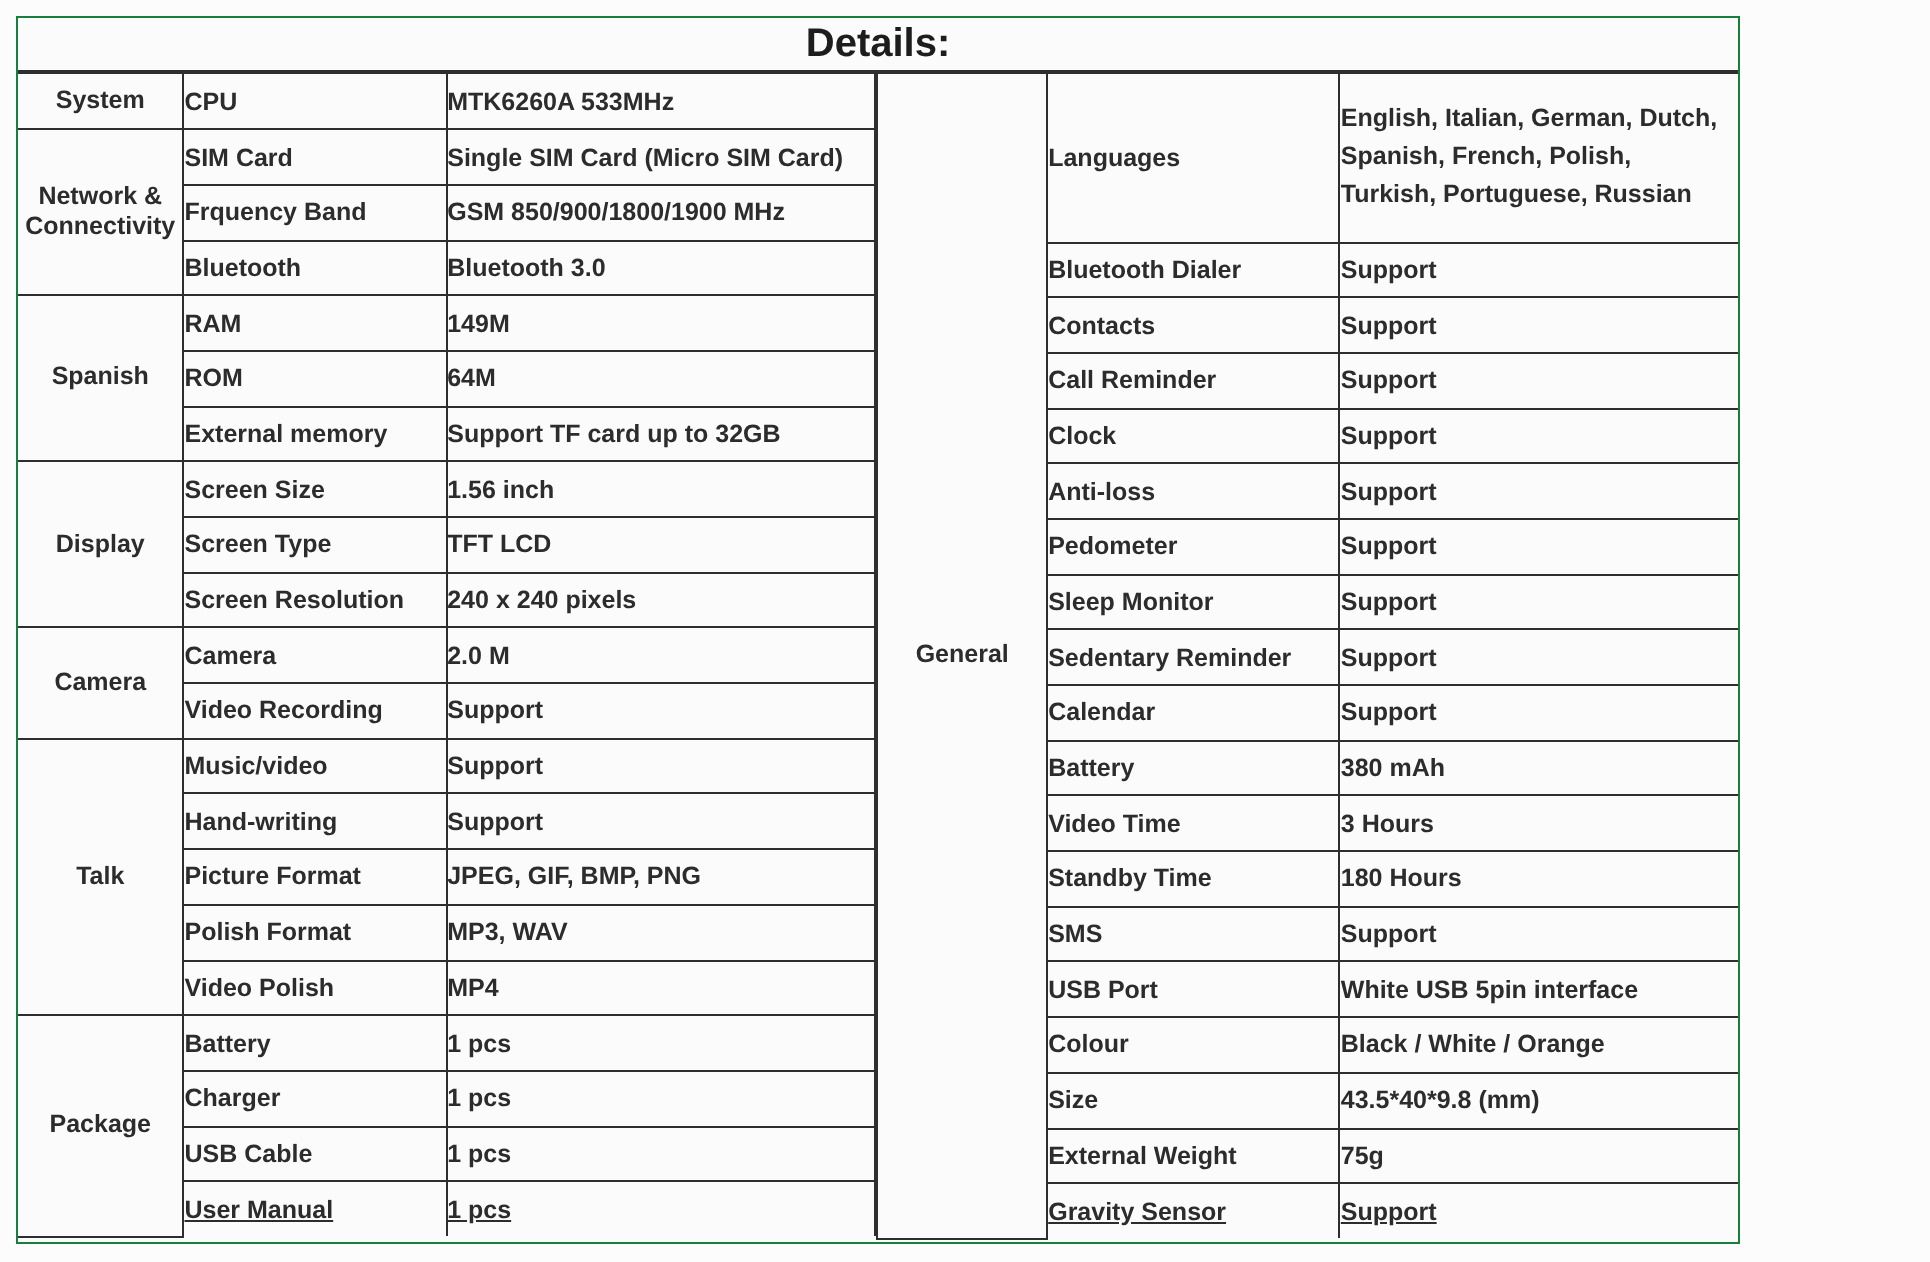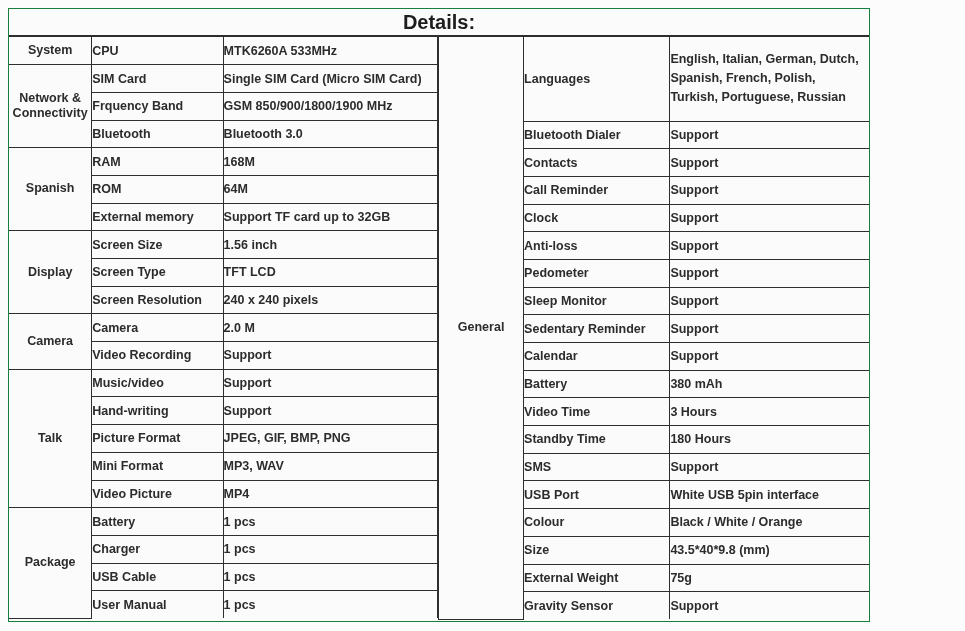--- a/index.html
+++ b/index.html
@@ -61,21 +61,21 @@
     padding-left: 11px;
   }
   .left td.val { white-space: nowrap; }
   .right td.val.wrap {
     white-space: normal;
     line-height: 1.55;
     padding-right: 6px;
   }
   
   table.spec tr:first-child td { border-top: none; }
-  table.spec tr:last-child td { border-bottom: none; }
+  table.spec tr:last-child td { border-bottom: none; text-decoration: underline; }
   table.left td:first-child { border-left: none; }
   table.right td:last-child { border-right: none; }
 </style>
 </head>
 <body>
 
 <div class="frame">
   <div class="title-row">Details:</div>
 
   <div class="tables">
@@ -101,21 +101,21 @@
           <td class="lbl">Frquency Band</td>
           <td class="val">GSM 850/900/1800/1900 MHz</td>
         </tr>
         <tr>
           <td class="lbl">Bluetooth</td>
           <td class="val">Bluetooth 3.0</td>
         </tr>
         <tr>
           <td class="cat" rowspan="3">Spanish</td>
           <td class="lbl">RAM</td>
-          <td class="val">168M</td>
+          <td class="val">149M</td>
         </tr>
         <tr>
           <td class="lbl">ROM</td>
           <td class="val">64M</td>
         </tr>
         <tr>
           <td class="lbl">External memory</td>
           <td class="val">Support TF card up to 32GB</td>
         </tr>
         <tr>
@@ -147,25 +147,25 @@
         </tr>
         <tr>
           <td class="lbl">Hand-writing</td>
           <td class="val">Support</td>
         </tr>
         <tr>
           <td class="lbl">Picture Format</td>
           <td class="val">JPEG, GIF, BMP, PNG</td>
         </tr>
         <tr>
-          <td class="lbl">Mini Format</td>
+          <td class="lbl">Polish Format</td>
           <td class="val">MP3, WAV</td>
         </tr>
         <tr>
-          <td class="lbl">Video Picture</td>
+          <td class="lbl">Video Polish</td>
           <td class="val">MP4</td>
         </tr>
         <tr>
           <td class="cat" rowspan="4">Package</td>
           <td class="lbl">Battery</td>
           <td class="val">1 pcs</td>
         </tr>
         <tr>
           <td class="lbl">Charger</td>
           <td class="val">1 pcs</td>

